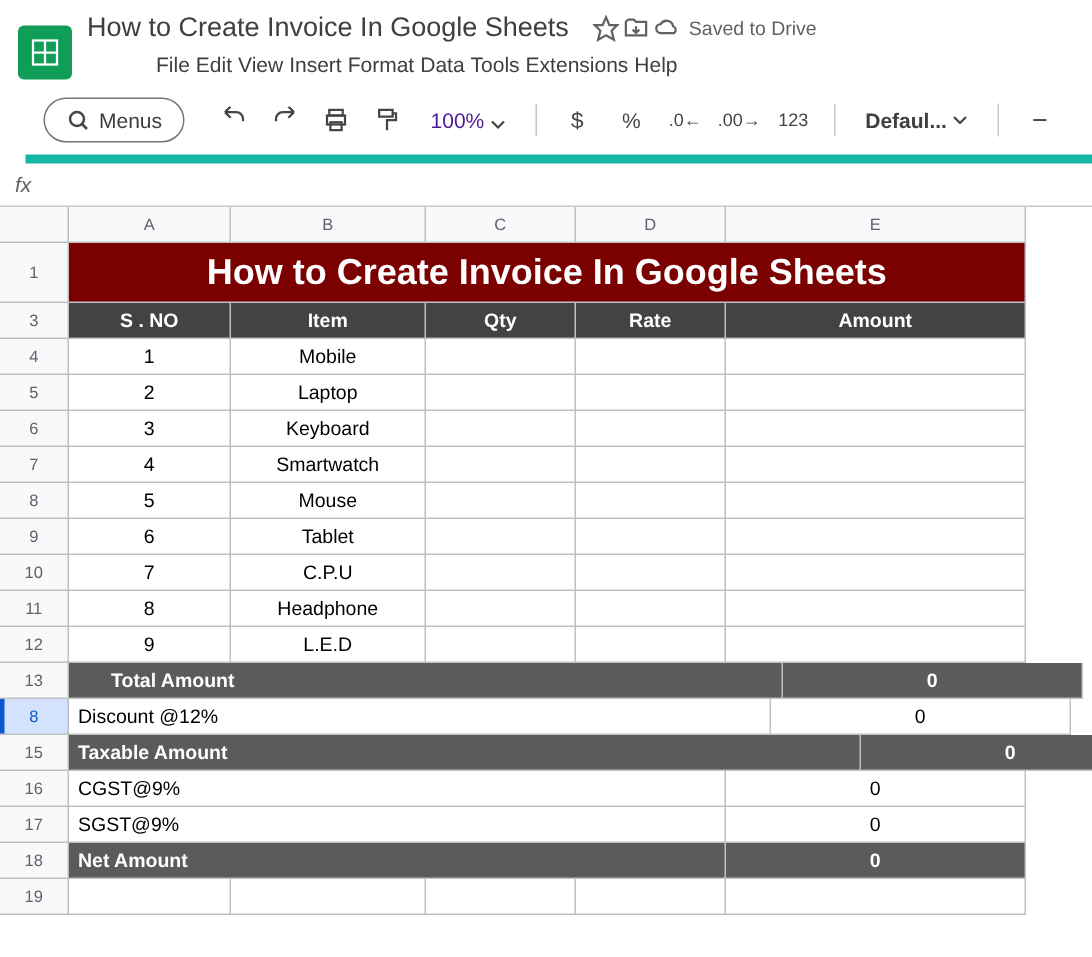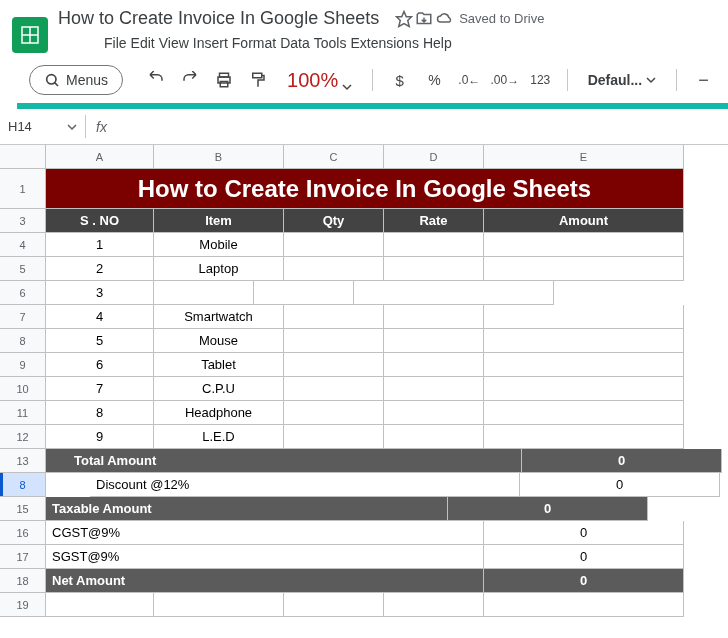--- a/index.html
+++ b/index.html
@@ -13,21 +13,21 @@
 .title-actions { display: flex; gap: 2px; align-items: flex-start; margin-left: 6px; color: #5f6368; }
 .saved { font-size: 13px; color: #5f6368; display: flex; align-items: center; gap: 4px; }
 
 .menubar { display: flex; gap: 4px; padding: 6px 0 10px 46px; font-size: 14px; color: #3c4043; }
 .menubar span { cursor: pointer; }
 
 .toolbar { display: flex; align-items: center; gap: 10px; padding: 4px 12px 8px; border-bottom: 6px solid #14b8a6; margin-left: 17px; }
 .menus-btn { display: flex; align-items: center; gap: 6px; border: 1px solid #747775; border-radius: 18px; padding: 6px 14px; font-size: 14px; color: #3c4043; }
 .tool-icon { width: 26px; height: 26px; display: flex; align-items: center; justify-content: center; color: #444746; cursor: pointer; }
 .tool-group { display: flex; align-items: center; gap: 8px; margin-left: 10px; }
-.zoom { font-size: 20px; color: #b91c1c; display: flex; align-items: flex-end; gap: 4px; padding: 0 6px; }
+.zoom { font-size: 14px; color: #4c1d95; display: flex; align-items: flex-end; gap: 4px; padding: 0 6px; }
 .divider { width: 1px; height: 22px; background: #c7c7c7; margin: 0 4px; }
 .font-sel { font-size: 14px; color: #3c4043; display: flex; align-items: center; gap: 4px; padding: 0 6px; font-weight: bold; }
 
 .namebox-row { display: flex; align-items: center; padding: 6px 0; border-bottom: 1px solid #c7c7c7; }
 .namebox { width: 86px; padding: 4px 8px; font-size: 13px; color: #3c4043; border-right: 1px solid #c7c7c7; display: flex; align-items: center; justify-content: space-between; }
 .fx { padding: 0 10px; font-style: italic; color: #5f6368; font-size: 14px; }
 
 .sheet { display: flex; }
 .corner { width: 46px; height: 24px; background: #f8f9fa; border-right: 1px solid #c0c0c0; border-bottom: 1px solid #c0c0c0; }
 .ch { height: 24px; background: #f8f9fa; border-right: 1px solid #c0c0c0; border-bottom: 1px solid #c0c0c0; text-align: center; font-size: 11px; color: #5f6368; line-height: 24px; }
@@ -152,26 +152,20 @@
     <span>Defaul...</span>
     <svg width="10" height="10" viewBox="0 0 10 10">
         <path d="M1 3l4 4 4-4" fill="none" stroke="#444746" stroke-width="1.5"></path>
       </svg>
   </div>
   <div class="divider"></div>
   <div class="tool-icon" style="font-size:18px;">−</div>
 </div>
 
 <div class="namebox-row">
-  <div class="namebox">
-    <span>H14</span>
-    <svg width="10" height="10" viewBox="0 0 10 10">
-        <path d="M1 3l4 4 4-4" fill="none" stroke="#5f6368" stroke-width="1.5"></path>
-      </svg>
-  </div>
   <div class="fx">fx</div>
 </div>
 
 <div class="sheet">
   <div class="col-block" style="display:flex;flex-direction:column;">
     <div style="display:flex;">
       <div class="corner"></div>
       <div class="ch cA">A</div>
       <div class="ch cB">B</div>
       <div class="ch cC">C</div>
@@ -215,20 +209,21 @@
       <div class="cell cB center">Laptop</div>
       <div class="cell cC"></div>
       <div class="cell cD"></div>
       <div class="cell cE"></div>
     </div>
         </div>
         <div style="display: flex;">
     <div class="rh">6</div>
     <div class="row">
       <div class="cell cA center">3</div>
+      <div class="cell cB center">Keyboard</div>
       <div class="cell cC"></div>
       <div class="cell cD"></div>
       <div class="cell cE"></div>
     </div>
         </div>
         <div style="display: flex;">
     <div class="rh">7</div>
     <div class="row">
       <div class="cell cA center">4</div>
       <div class="cell cB center">Smartwatch</div>
@@ -292,28 +287,28 @@
         <div style="display: flex;">
     <div class="rh ">13</div>
     <div class="row">
       <div class="cell summary" style="width:476px;padding-left:28px;">Total Amount</div>
       <div class="cell summary cE center ">0</div>
     </div>
         </div>
         <div style="display: flex;">
     <div class="rh sel">8</div>
     <div class="row">
-      <div class="cell " style="width:430px;margin-left:44px;">Discount @12%</div>
+      <div class="cell " style="width:468px;">Discount @12%</div>
       <div class="cell  cE center ">0</div>
     </div>
         </div>
         <div style="display: flex;">
     <div class="rh ">15</div>
     <div class="row">
-      <div class="cell summary" style="width:402px;">Taxable Amount</div>
+      <div class="cell summary" style="width:528px;">Taxable Amount</div>
       <div class="cell summary cE center ">0</div>
     </div>
         </div>
         <div style="display: flex;">
     <div class="rh ">16</div>
     <div class="row">
       <div class="cell " style="width:438px;">CGST@9%</div>
       <div class="cell  cE center ">0</div>
     </div>
         </div>

